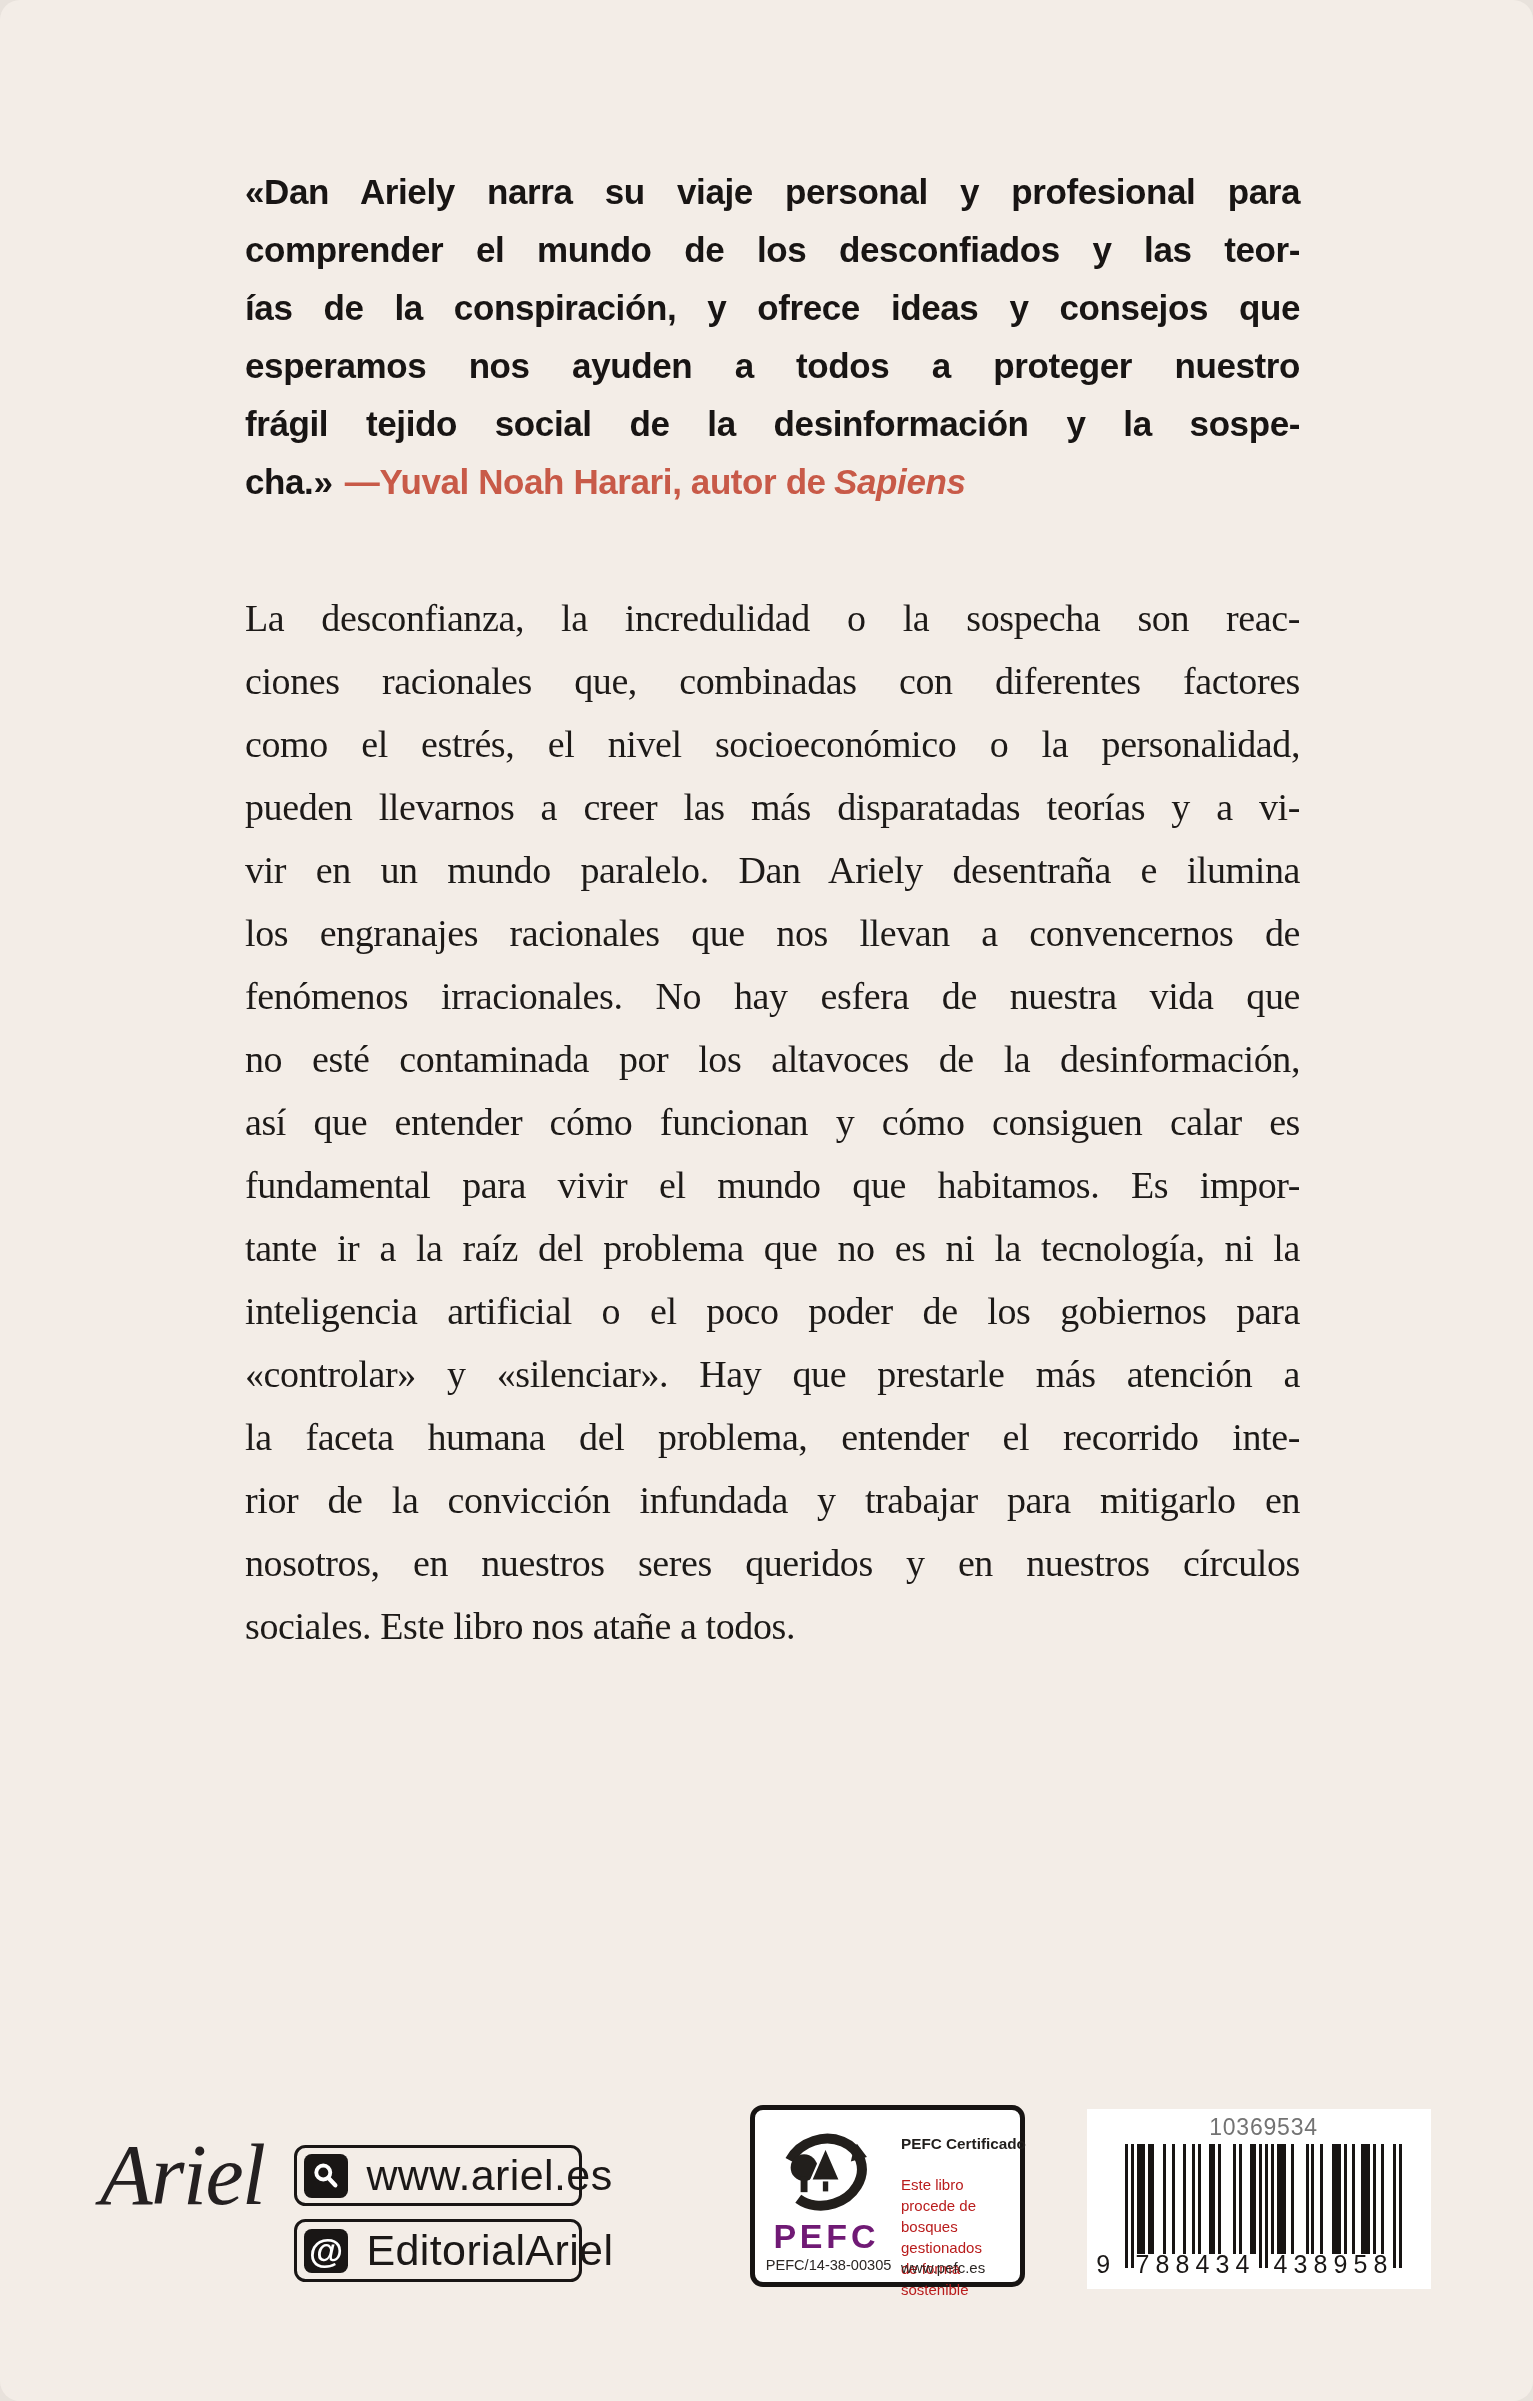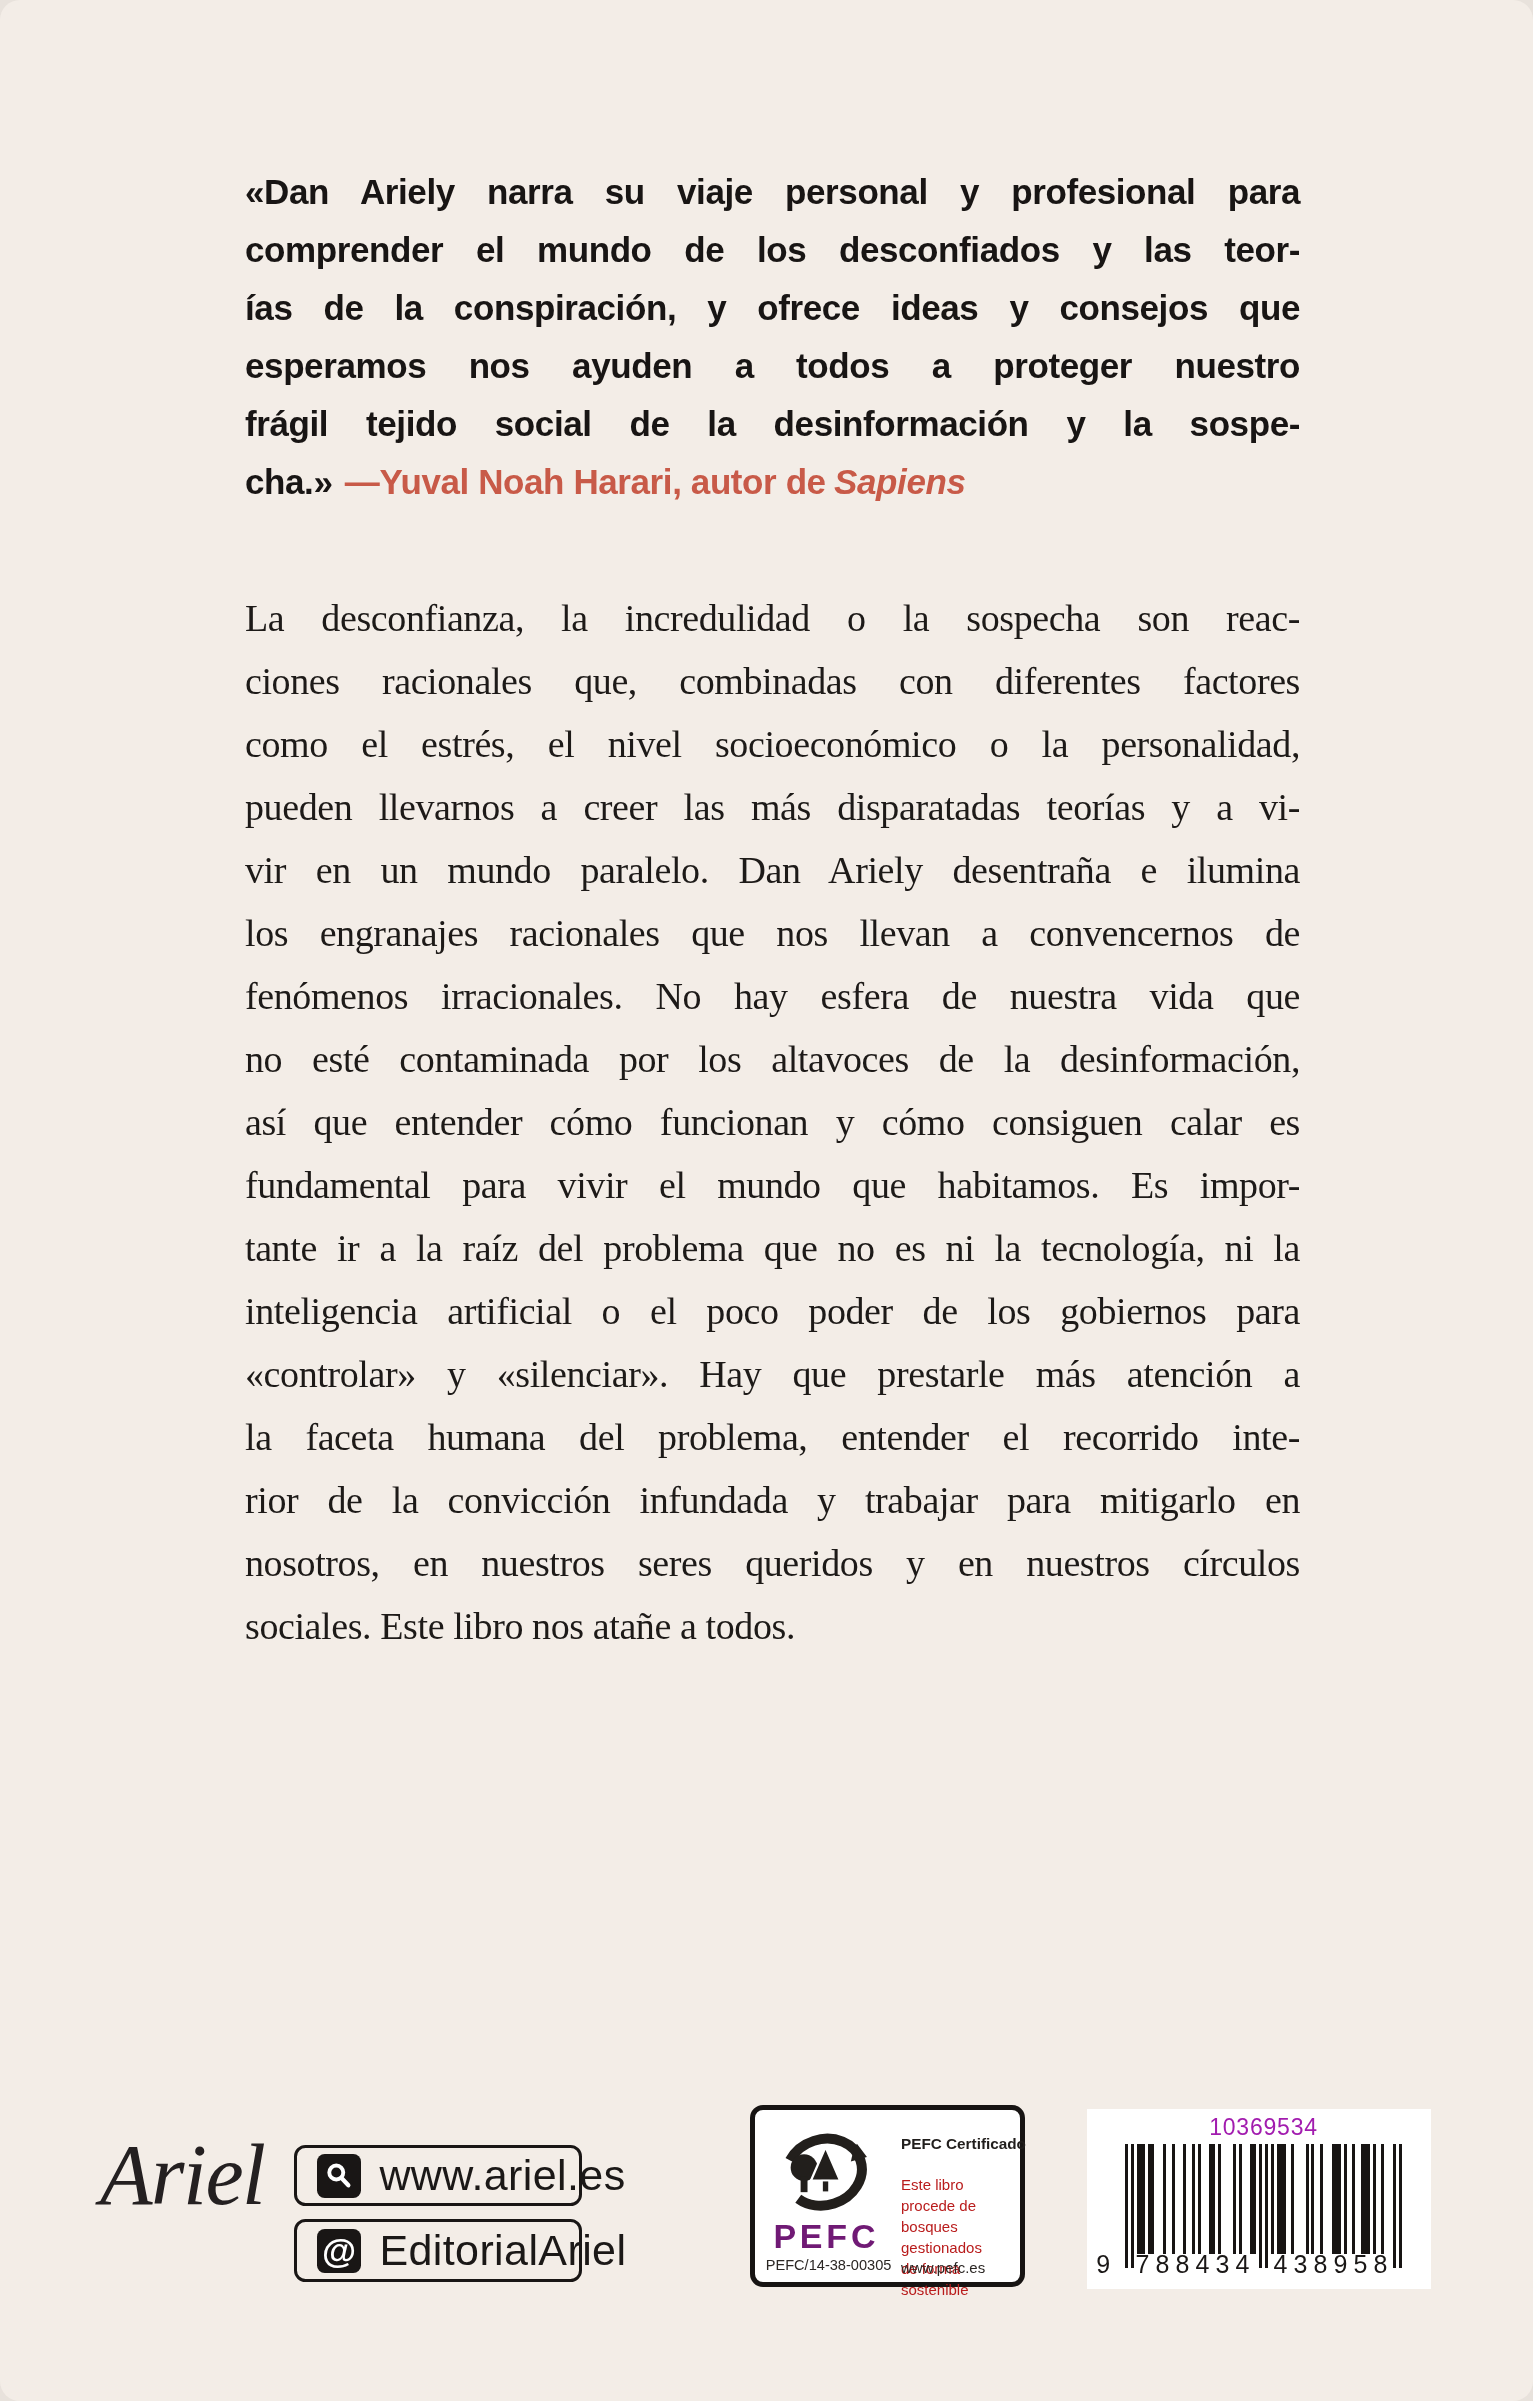--- a/index.html
+++ b/index.html
@@ -46,21 +46,21 @@
     font-size:86px;line-height:1;
     letter-spacing:-1.5px;
     color:#242021;
   }
 
   .badge{
     position:absolute;left:294px;width:288px;height:61px;
     border:3.1px solid #191615;border-radius:11.5px;
     box-sizing:border-box;
     display:flex;align-items:center;
-    padding-left:20px;gap:18.4px;
+    padding-left:7px;gap:18.4px;
     background:transparent;
   }
   .badge-www{top:2145px;}
   .badge-social{top:2219px;height:63px;}
   .badge-ic{
     width:44px;height:44px;flex:0 0 44px;
     background:#191615;border-radius:7.7px;
     display:flex;align-items:center;justify-content:center;
   }
   .badge-ic .atchar{
@@ -107,21 +107,21 @@
   }
 
   
   .barcode{
     position:absolute;left:1087px;top:2109px;width:344px;height:180px;
     background:#ffffff;
   }
   .bc-top{
     position:absolute;left:38px;top:4.6px;width:277px;
     text-align:center;
-    font-size:23px;letter-spacing:0.8px;color:#a21caf;
+    font-size:23px;letter-spacing:0.8px;color:#737373;
   }
   .bc-bars{position:absolute;left:38px;top:35px;width:277px;height:124px;}
   .bar{position:absolute;top:0;height:110px;background:#171413;}
   .bar.tall{height:124px;}
   .bc-d{position:absolute;font-size:25px;color:#1a1716;top:141px;}
   .bc-d-first{left:9.2px;}
   .bc-d-g1{left:48px;width:121px;letter-spacing:6.1px;text-align:center;}
   .bc-d-g2{left:186px;width:121px;letter-spacing:6.1px;text-align:center;}
 </style>
 </head>

